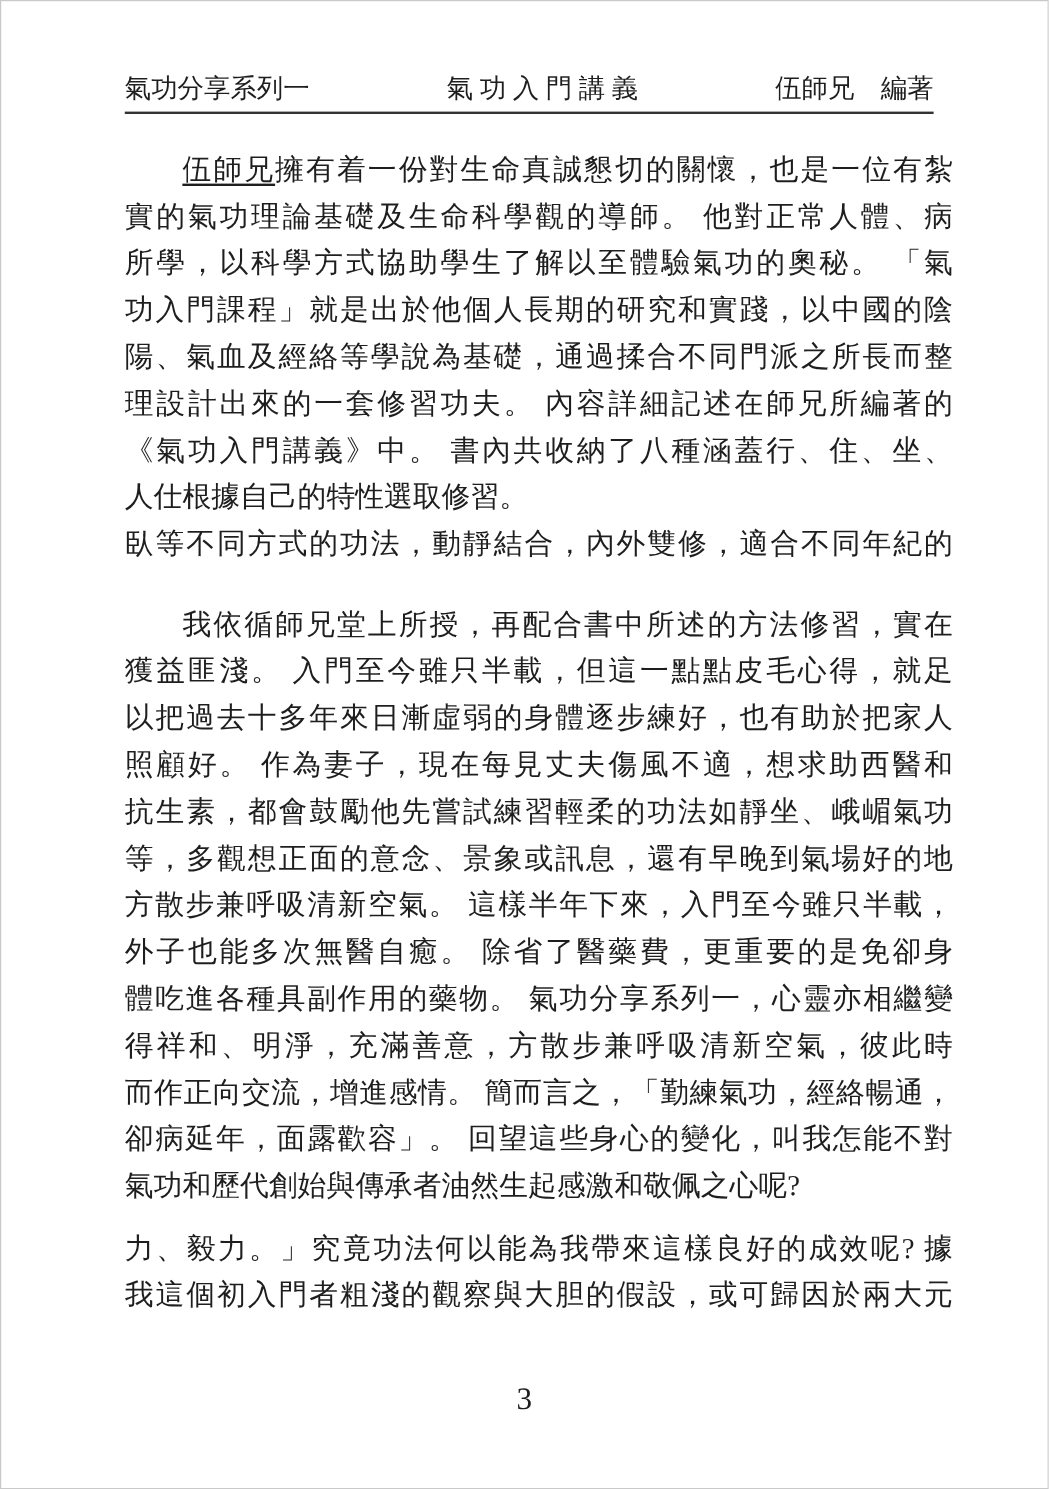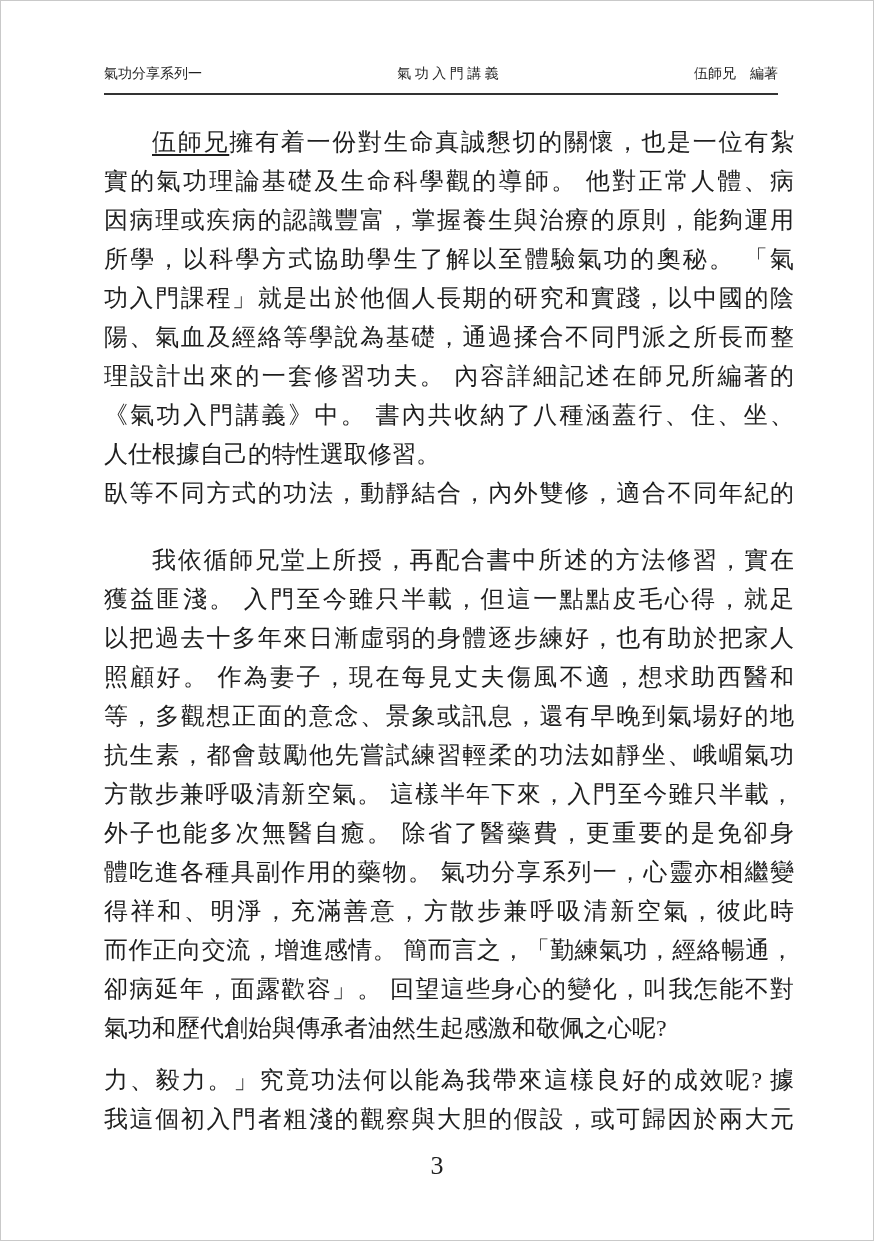--- a/index.html
+++ b/index.html
@@ -18,21 +18,21 @@
     color: #1e1e1e;
     overflow: hidden;
   }
   .pagehead {
     margin-left: 103px;
     width: 674px;
     padding-top: 60px;
     display: flex;
     justify-content: space-between;
     align-items: baseline;
-    font-size: 14px;
+    font-size: 22px;
     line-height: 25px;
     white-space: pre;
   }
   .head-rule {
     margin-left: 103px;
     margin-top: 7px;
     width: 674px;
     height: 2px;
     background: #333333;
   }
@@ -87,39 +87,38 @@
   <div class="head-rule"></div>
 
   <div class="doc-body">
 
     <div class="para">
       <div class="line j indent">
         <span class="uname">伍師兄</span><span>擁有着一份對生命真誠懇切的關懷，也是一位有紮</span>
       </div>
       <div>
           <div class="line j">實的氣功理論基礎及生命科學觀的導師。 他對正常人體、病</div>
-          <div class="line j">因病理或疾病的認識豐富，掌握養生與治療的原則，能夠運用</div>
           <div class="line j">所學，以科學方式協助學生了解以至體驗氣功的奧秘。 「氣</div>
           <div class="line j">功入門課程」就是出於他個人長期的研究和實踐，以中國的陰</div>
           <div class="line j">陽、氣血及經絡等學說為基礎，通過揉合不同門派之所長而整</div>
           <div class="line j">理設計出來的一套修習功夫。 內容詳細記述在師兄所編著的</div>
           <div class="line j">《氣功入門講義》中。 書內共收納了八種涵蓋行、住、坐、</div>
           <div class="line">人仕根據自己的特性選取修習。</div>
           <div class="line j">臥等不同方式的功法，動靜結合，內外雙修，適合不同年紀的</div>
         </div>
     </div>
 
     <div class="para">
       <div>
           <div class="line j indent">我依循師兄堂上所授，再配合書中所述的方法修習，實在</div>
           <div class="line j">獲益匪淺。 入門至今雖只半載，但這一點點皮毛心得，就足</div>
           <div class="line j">以把過去十多年來日漸虛弱的身體逐步練好，也有助於把家人</div>
           <div class="line j">照顧好。 作為妻子，現在每見丈夫傷風不適，想求助西醫和</div>
+          <div class="line j">抗生素，都會鼓勵他先嘗試練習輕柔的功法如靜坐、峨嵋氣功</div>
           <div class="line j">等，多觀想正面的意念、景象或訊息，還有早晚到氣場好的地</div>
-          <div class="line j">抗生素，都會鼓勵他先嘗試練習輕柔的功法如靜坐、峨嵋氣功</div>
           <div class="line j">方散步兼呼吸清新空氣。 這樣半年下來，入門至今雖只半載，</div>
           <div class="line j">外子也能多次無醫自癒。 除省了醫藥費，更重要的是免卻身</div>
           <div class="line j">體吃進各種具副作用的藥物。 氣功分享系列一，心靈亦相繼變</div>
           <div class="line j">得祥和、明淨，充滿善意，方散步兼呼吸清新空氣，彼此時</div>
           <div class="line j">而作正向交流，增進感情。 簡而言之，「勤練氣功，經絡暢通，</div>
           <div class="line j">卻病延年，面露歡容」。 回望這些身心的變化，叫我怎能不對</div>
           <div class="line">氣功和歷代創始與傳承者油然生起感激和敬佩之心呢?</div>
         </div>
     </div>
 

